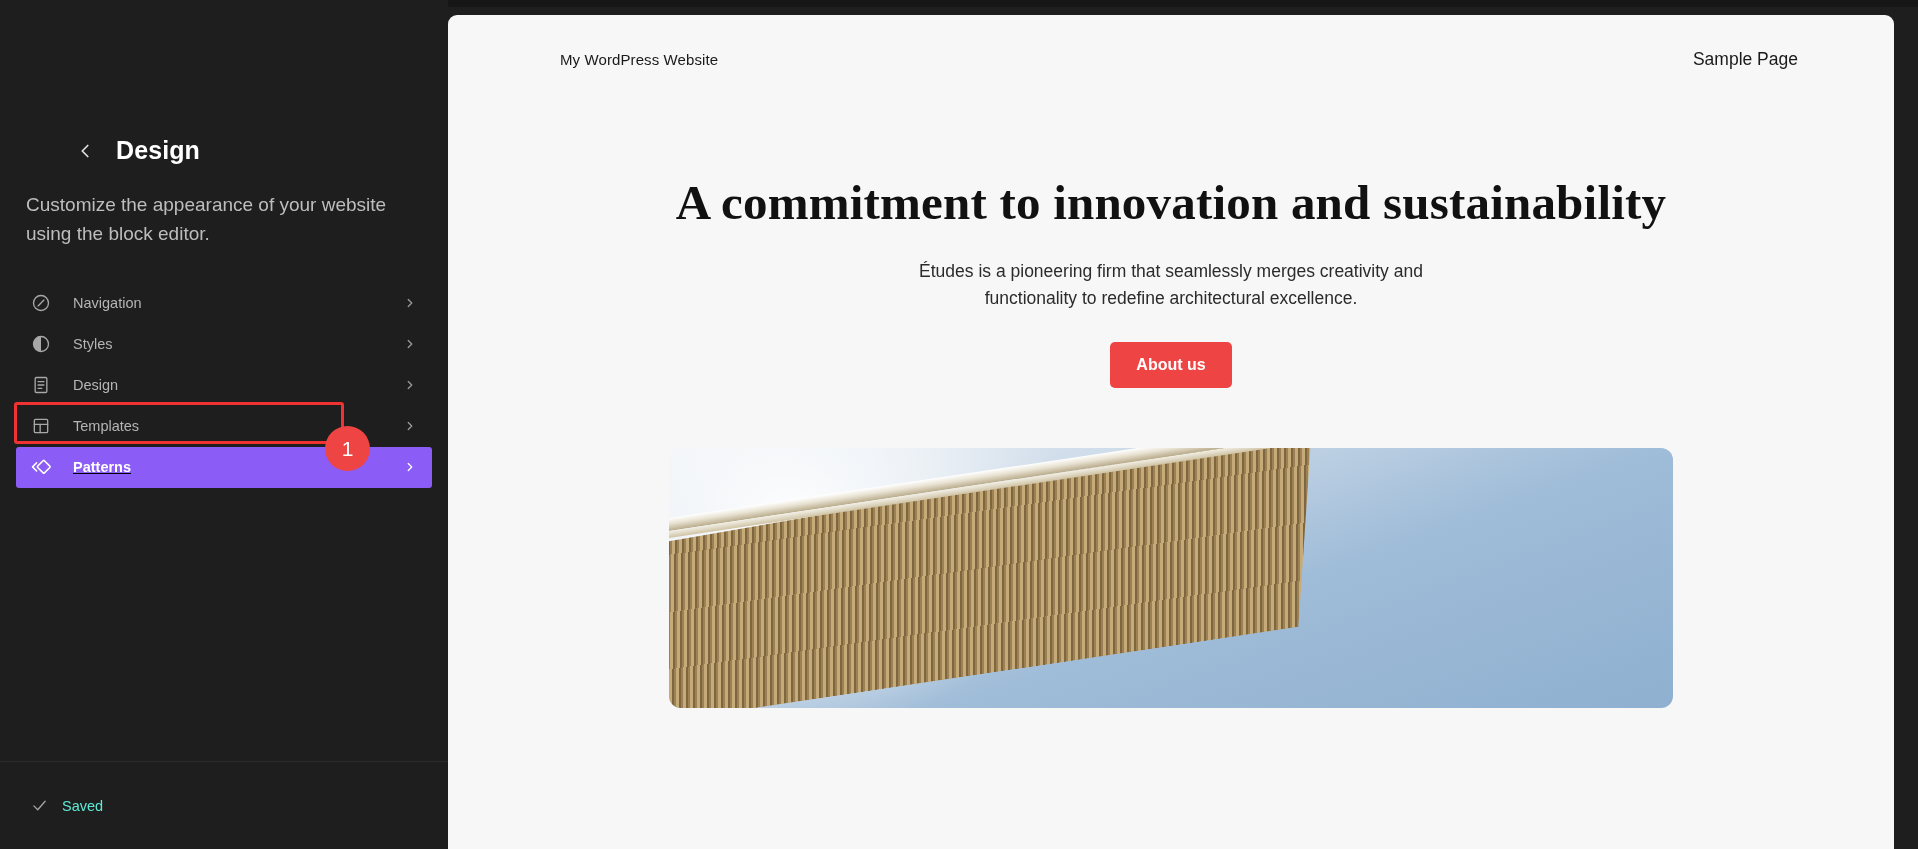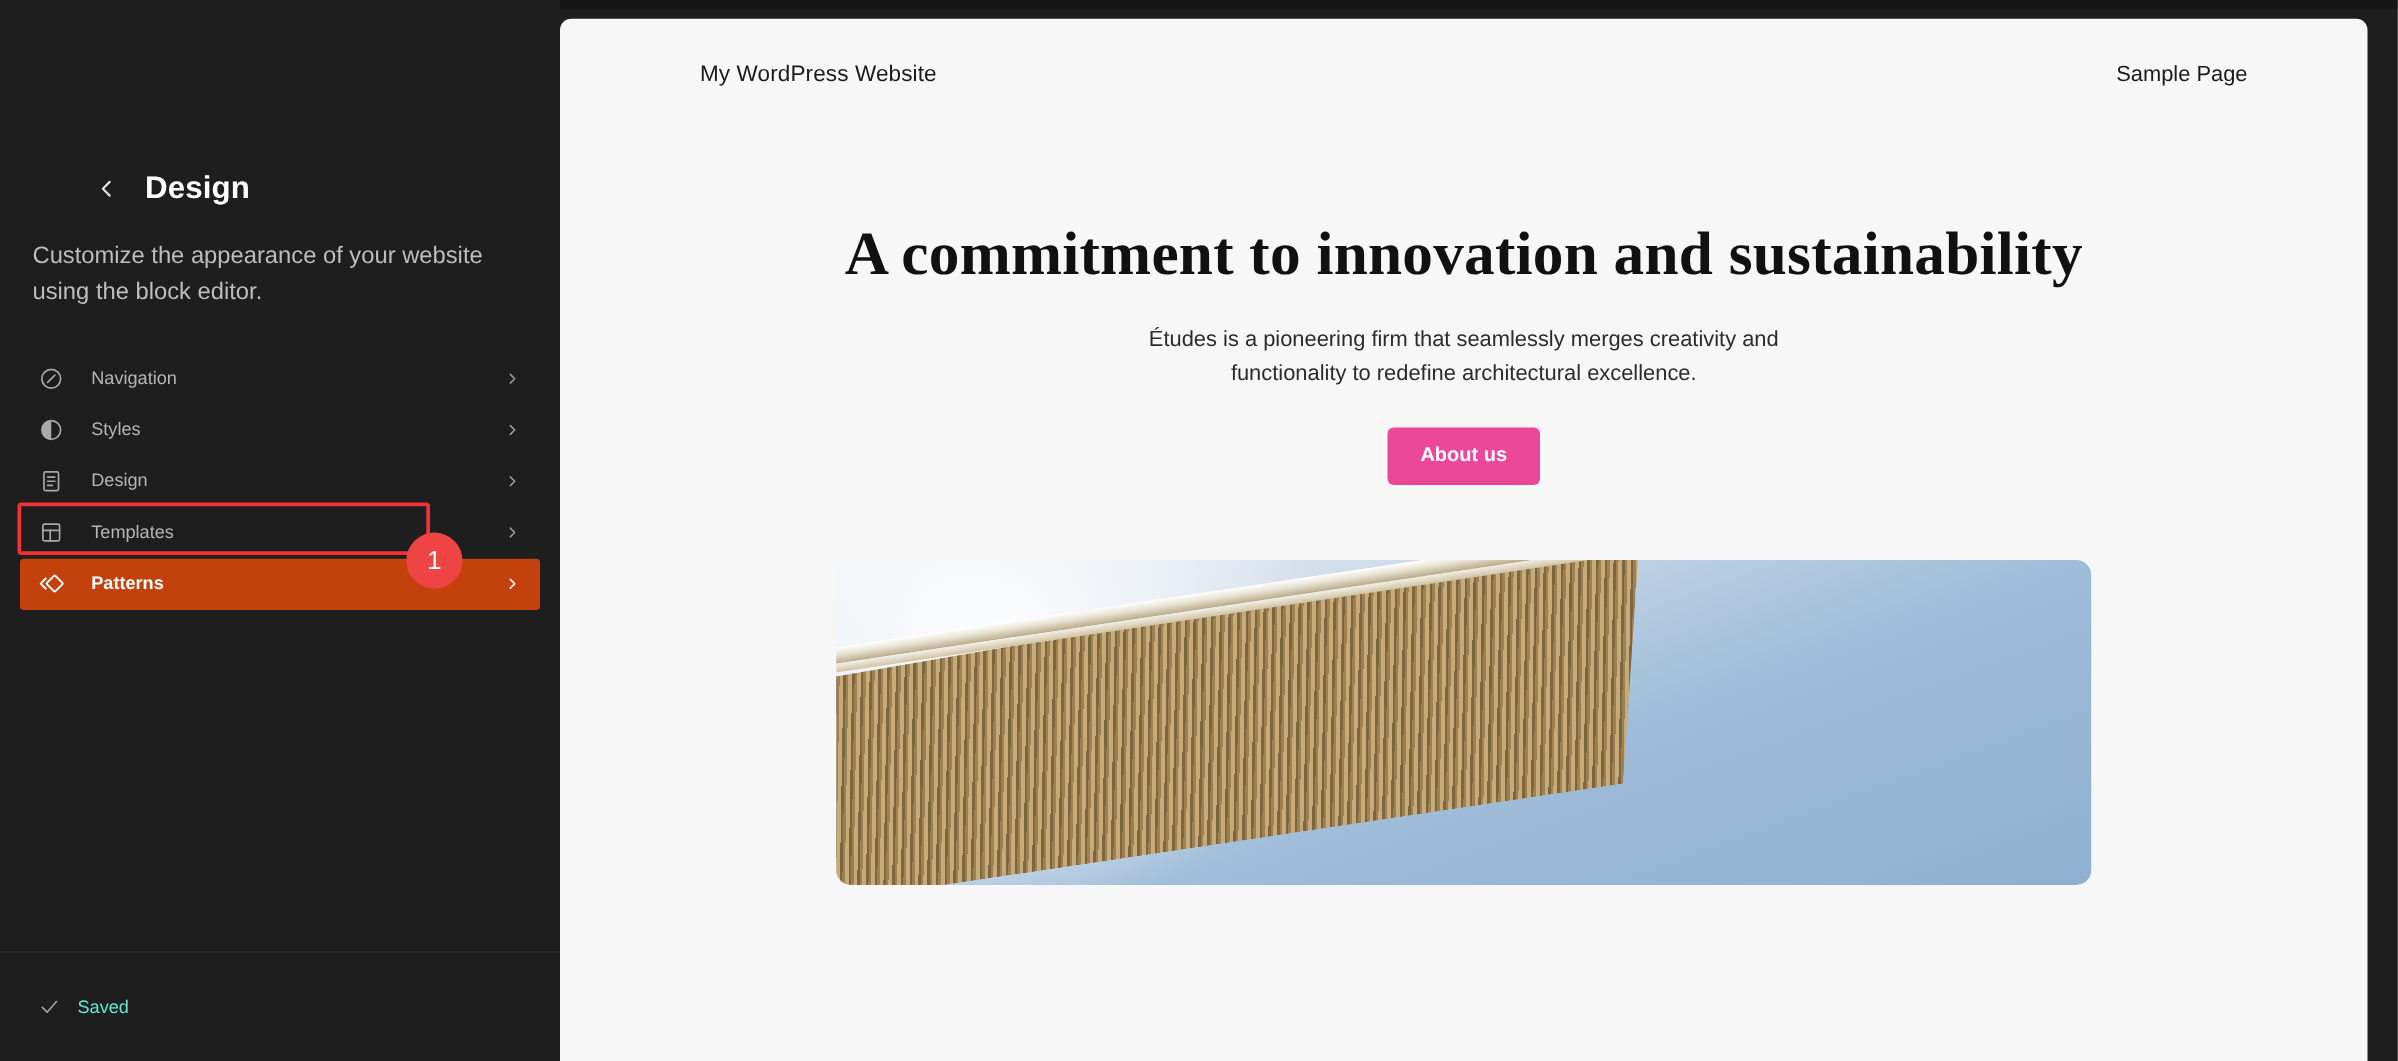--- a/index.html
+++ b/index.html
@@ -107,21 +107,22 @@
 
   .menu-item .mi-chevron {
     width: 16px; height: 16px;
     display: flex; align-items: center; justify-content: center;
     color: #9a9a9a;
     flex: 0 0 auto;
   }
 
   
   .menu-item.is-active {
-    background: #c2410c;
+    background: #8b5cf6;
+    text-decoration: underline;
   }
   .menu-item.is-active .mi-label {
     color: #ffffff;
     font-weight: 700;
   }
   .menu-item.is-active .mi-icon { color: #ffffff; }
   .menu-item.is-active .mi-chevron { color: #ffffff; }
 
   
   .annot-box {
@@ -190,21 +191,21 @@
   }
 
   .site-header {
     display: flex;
     align-items: center;
     justify-content: space-between;
     padding: 34px 96px 0 112px;
   }
 
   .site-title {
-    font-size: 18px;
+    font-size: 15px;
     color: #1a1a1a;
     font-weight: 400;
     letter-spacing: 0.1px;
   }
 
   .site-nav-link {
     font-size: 17.5px;
     color: #1a1a1a;
     font-weight: 400;
     text-decoration: none;
@@ -231,21 +232,21 @@
     max-width: 560px;
     font-size: 17.5px;
     line-height: 1.55;
     color: #2b2b2b;
     font-weight: 400;
   }
 
   .hero-btn {
     display: inline-block;
     margin-top: 30px;
-    background: #ec4899;
+    background: #ef4444;
     color: #ffffff;
     font-size: 16px;
     font-weight: 700;
     padding: 14px 26px;
     border: none;
     border-radius: 5px;
     cursor: pointer;
     font-family: "Liberation Sans", sans-serif;
   }
 

